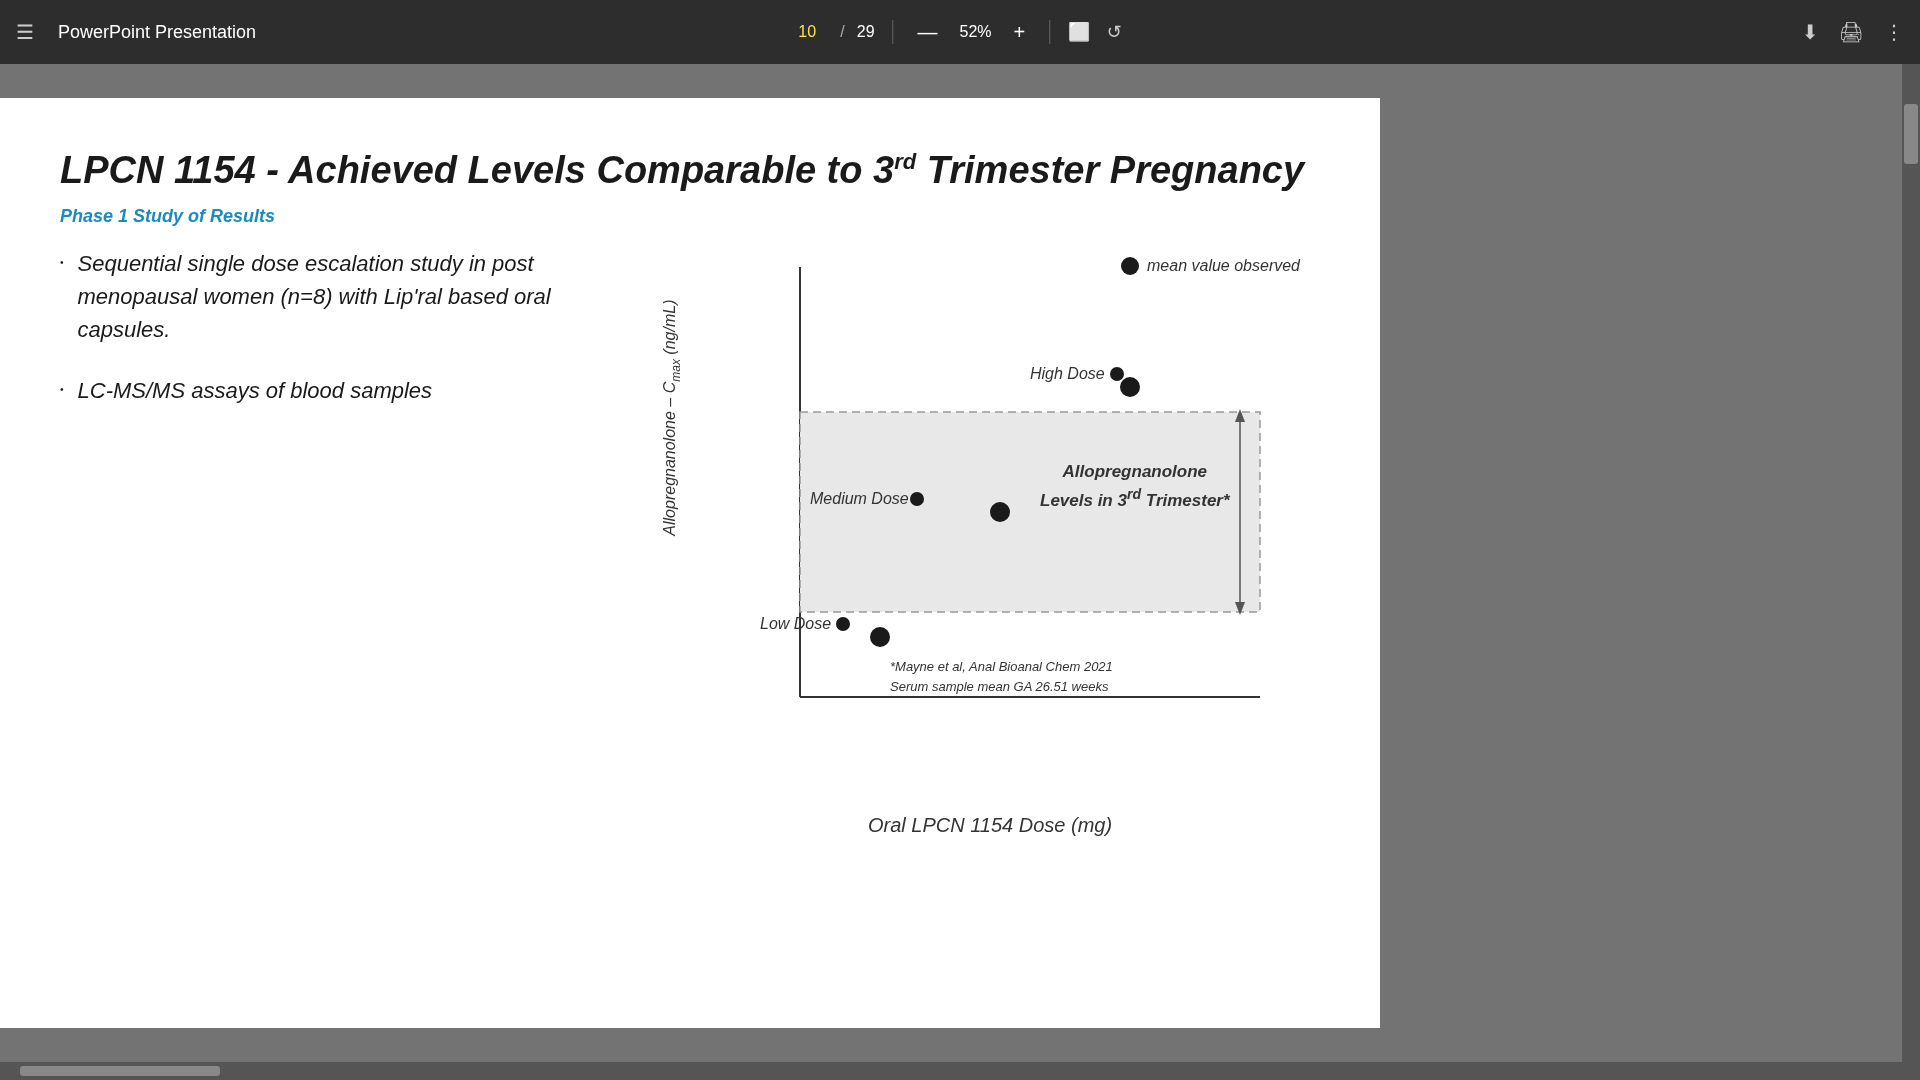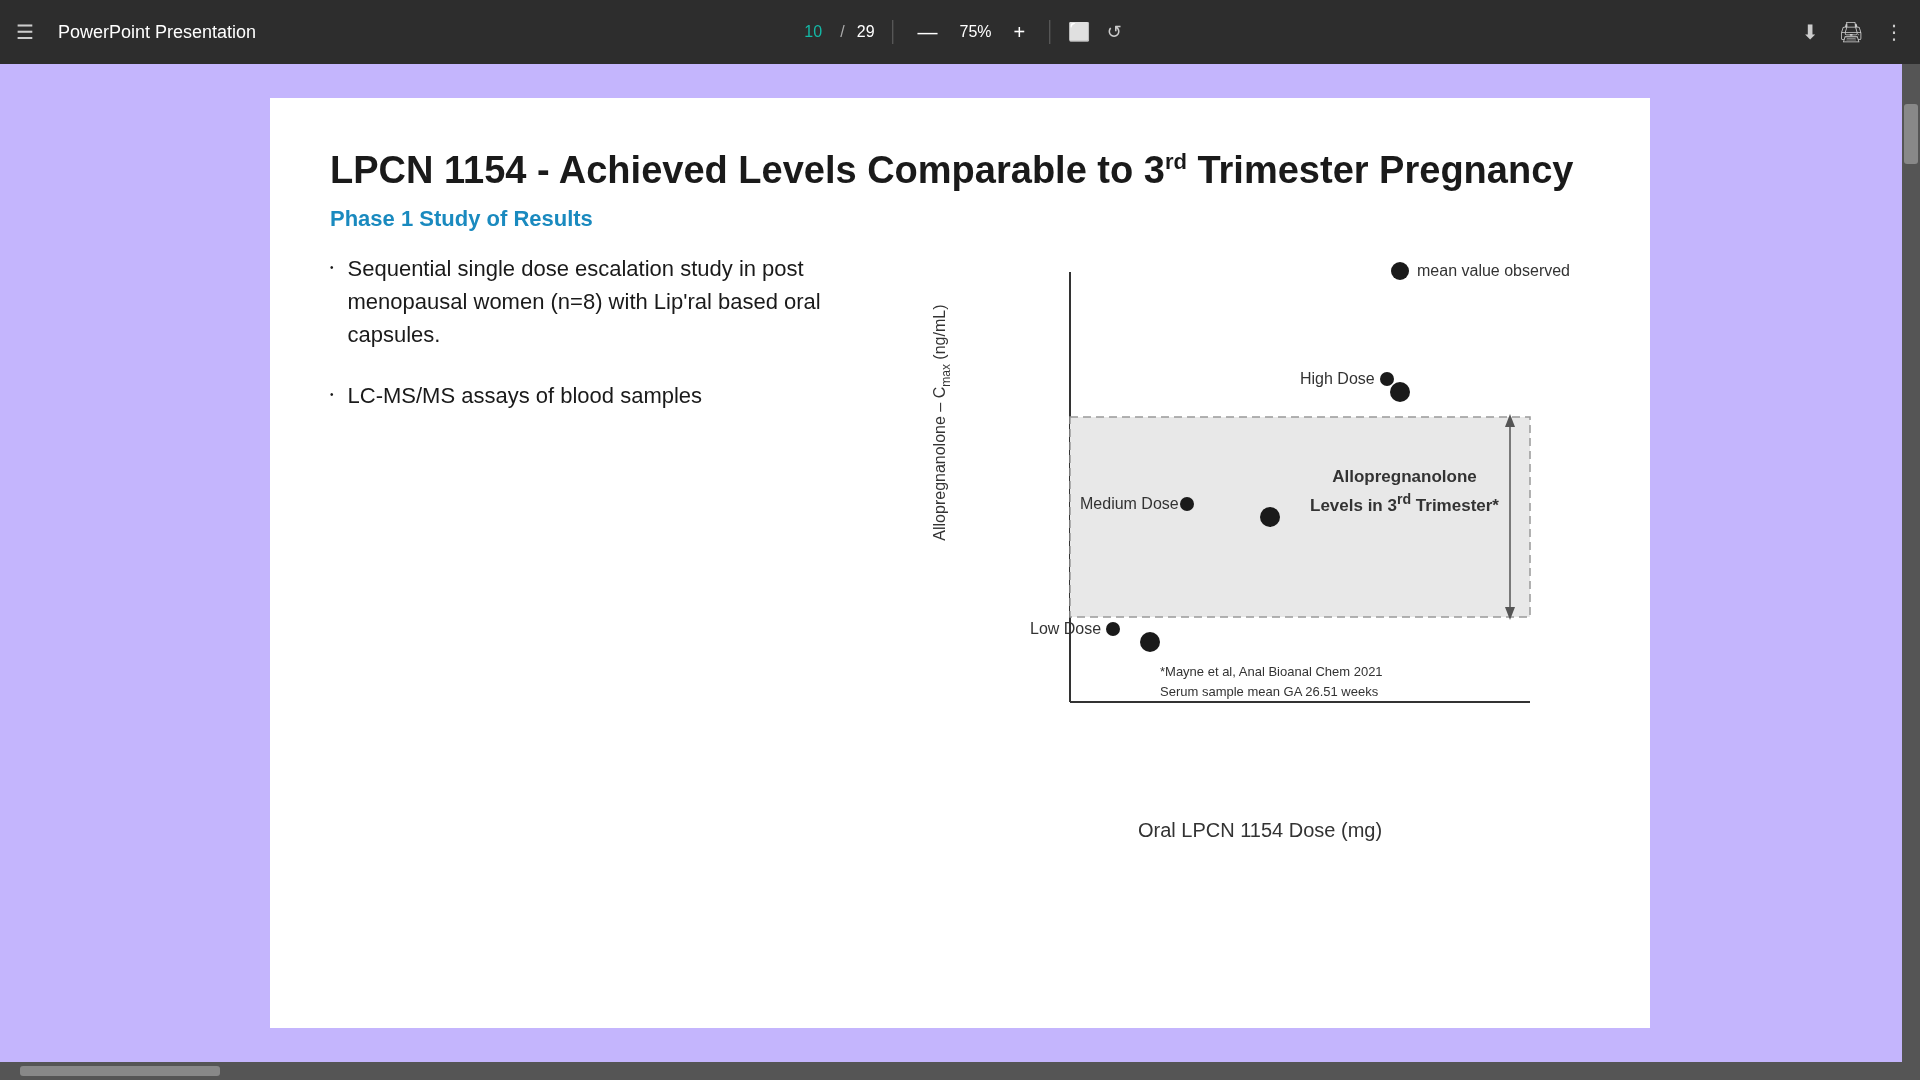--- a/index.html
+++ b/index.html
@@ -31,23 +31,23 @@
       left: 50%;
       transform: translateX(-50%);
       display: flex;
       align-items: center;
       gap: 8px;
       color: #fff;
     }
     #toolbar .nav-controls .page-input {
       background: transparent;
       border: none;
-      color: #14b8a6;
+      color: #fde047;
       font-size: 16px;
-      text-align: center;
+      text-align: left;
       width: 30px;
     }
     #toolbar .nav-controls .separator {
       color: #aaa;
       margin: 0 4px;
     }
     #toolbar .nav-controls .total-pages {
       font-size: 16px;
       color: #fff;
     }
@@ -78,26 +78,26 @@
       margin-left: auto;
     }
     #toolbar .right-icons span {
       font-size: 20px;
       color: #ccc;
       cursor: pointer;
     }
 
     
     #content-area {
-      background: #c4b5fd;
+      background: #737373;
       height: calc(1080px - 64px - 18px);
       display: flex;
       align-items: center;
-      justify-content: center;
-      position: relative;
+      position: relative;
+      font-style: italic;
     }
 
     
     #slide {
       background: #fff;
       width: 1380px;
       height: 930px;
       padding: 50px 60px 40px 60px;
       position: relative;
       overflow: hidden;
@@ -149,21 +149,21 @@
     .slide-title sup {
       font-size: 22px;
     }
     .slide-subtitle {
       font-size: 28px;
       font-weight: bold;
       color: #1a8abf;
       margin-bottom: 16px;
     }
     .slide-section-title {
-      font-size: 22px;
+      font-size: 18px;
       font-weight: bold;
       color: #1a8abf;
       margin-bottom: 8px;
     }
 
     .slide-body {
       display: flex;
       gap: 30px;
       margin-top: 10px;
     }
@@ -264,21 +264,21 @@
 <div id="toolbar">
   <span class="menu-icon">☰</span>
   <span class="title">PowerPoint Presentation</span>
 
   <div class="nav-controls">
     <input class="page-input" value="10" style="">
     <span class="separator">/</span>
     <span class="total-pages">29</span>
     <span class="divider"></span>
     <button class="zoom-btn">—</button>
-    <span class="zoom-value">75%</span>
+    <span class="zoom-value">52%</span>
     <button class="zoom-btn">+</button>
     <span class="divider"></span>
 
     <span style="font-size:18px;cursor:pointer;color:#ccc;">⬜</span>
 
     <span style="font-size:18px;cursor:pointer;color:#ccc;margin-left:8px;">↺</span>
   </div>
 
   <div class="right-icons">
     <span>⬇</span>

